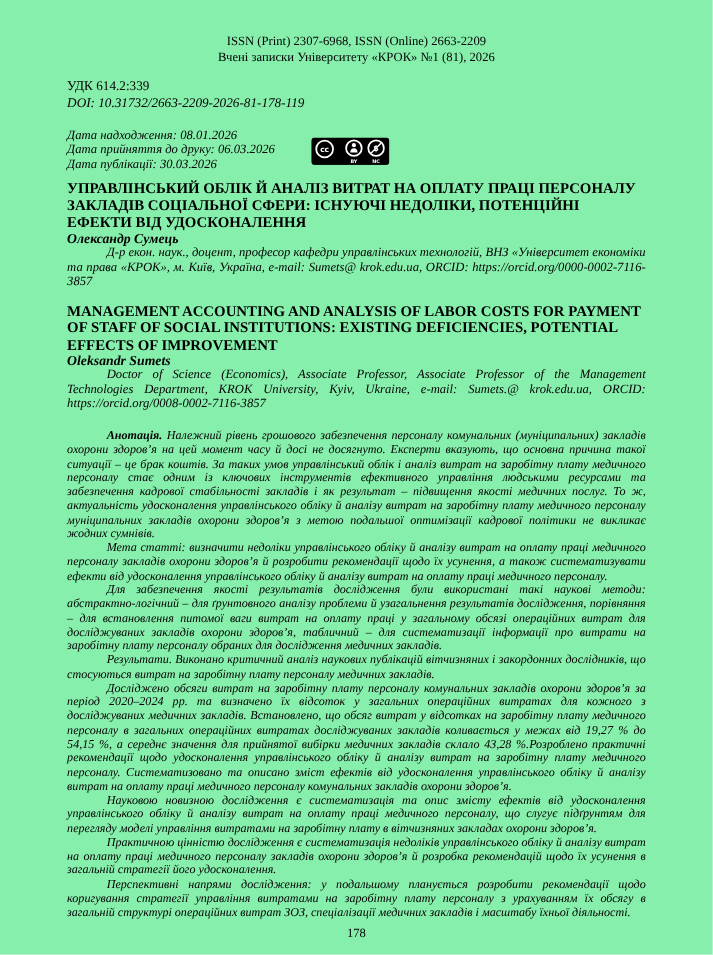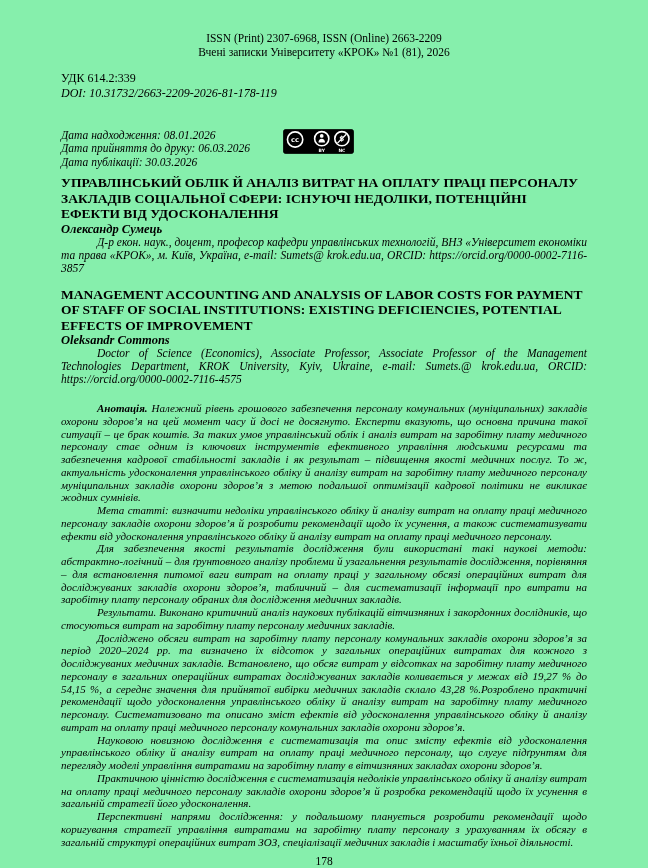--- a/index.html
+++ b/index.html
@@ -10,21 +10,21 @@
     margin:0 auto;
     padding:31px 61px 0 61px;
     background:#86efac;
     color:#000;
     font-family:"Liberation Serif","DejaVu Serif",serif;
     overflow:hidden;
   }
   .journal-header { text-align:center; font-size:11.5px; line-height:14px; }
   .meta-block { margin-top:12px; font-size:12px; line-height:15px; }
   .doi-line { font-style:italic; }
-  .dates-license-row { display:flex; margin-top:28px; }
+  .dates-license-row { display:flex; margin-top:16px;align-items:center; }
   .dates-col { width:222px; flex:0 0 222px; font-style:italic; font-size:11.5px; line-height:13.4px; }
   .license-col { flex:1; }
   .cc-badge { display:block; }
   .license-text { font-size:11.5px; line-height:15px; margin-top:3px; max-width:305px; }
   .license-link { text-decoration:underline; cursor:pointer; }
   .title-main { margin-top:6px; font-weight:bold; font-size:13.5px; line-height:15.5px; }
   .title-en-block { margin-top:12px; }
   .author-line { font-weight:bold; font-style:italic; font-size:12.5px; line-height:14px; }
   .affil-line { font-style:italic; font-size:11.5px; line-height:13px; text-align:justify; text-indent:36px; }
   .abstract-section { margin-top:16px; font-style:italic; font-size:11px; line-height:12.75px; text-align:justify; }
@@ -68,22 +68,22 @@
         <text x="73" y="29" fill="#ffffff" font-family="'DejaVu Sans',sans-serif" font-size="5.5" font-weight="bold" text-anchor="middle">NC</text>
       </svg>
     </div>
   </div>
 
   <div class="title-main">УПРАВЛІНСЬКИЙ ОБЛІК Й АНАЛІЗ ВИТРАТ НА ОПЛАТУ ПРАЦІ ПЕРСОНАЛУ ЗАКЛАДІВ СОЦІАЛЬНОЇ СФЕРИ: ІСНУЮЧІ НЕДОЛІКИ, ПОТЕНЦІЙНІ ЕФЕКТИ ВІД УДОСКОНАЛЕННЯ</div>
   <div class="author-line">Олександр Сумець</div>
   <div class="affil-line">Д-р екон. наук., доцент, професор кафедри управлінських технологій, ВНЗ «Університет економіки та права «КРОК», м. Київ, Україна, e-mail: Sumets@ krok.edu.ua, ORCID: https://orcid.org/0000-0002-7116-3857</div>
 
   <div class="title-main title-en-block">MANAGEMENT ACCOUNTING AND ANALYSIS OF LABOR COSTS FOR PAYMENT OF STAFF OF SOCIAL INSTITUTIONS: EXISTING DEFICIENCIES, POTENTIAL EFFECTS OF IMPROVEMENT</div>
-  <div class="author-line">Oleksandr Commons</div>
-  <div class="affil-line">Doctor of Science (Economics), Associate Professor, Associate Professor of the Management Technologies Department, KROK University, Kyiv, Ukraine, e-mail: Sumets.@ krok.edu.ua, ORCID: https://orcid.org/0000-0002-7116-4575</div>
+  <div class="author-line">Oleksandr Sumets</div>
+  <div class="affil-line">Doctor of Science (Economics), Associate Professor, Associate Professor of the Management Technologies Department, KROK University, Kyiv, Ukraine, e-mail: Sumets.@ krok.edu.ua, ORCID: https://orcid.org/0008-0002-7116-3857</div>
 
   <div class="abstract-section">
       <p><b>Анотація. </b>Належний рівень грошового забезпечення персоналу комунальних (муніципальних) закладів охорони здоров’я на цей момент часу й досі не досягнуто. Експерти вказують, що основна причина такої ситуації – це брак коштів. За таких умов управлінський облік і аналіз витрат на заробітну плату медичного персоналу стає одним із ключових інструментів ефективного управління людськими ресурсами та забезпечення кадрової стабільності закладів і як результат – підвищення якості медичних послуг. То ж, актуальність удосконалення управлінського обліку й аналізу витрат на заробітну плату медичного персоналу муніципальних закладів охорони здоров’я з метою подальшої оптимізації кадрової політики не викликає жодних сумнівів.</p>
       <p>Мета статті: визначити недоліки управлінського обліку й аналізу витрат на оплату праці медичного персоналу закладів охорони здоров’я й розробити рекомендації щодо їх усунення, а також систематизувати ефекти від удосконалення управлінського обліку й аналізу витрат на оплату праці медичного персоналу.</p>
       <p>Для забезпечення якості результатів дослідження були використані такі наукові методи: абстрактно-логічний – для ґрунтовного аналізу проблеми й узагальнення результатів дослідження, порівняння – для встановлення питомої ваги витрат на оплату праці у загальному обсязі операційних витрат для досліджуваних закладів охорони здоров’я, табличний – для систематизації інформації про витрати на заробітну плату персоналу обраних для дослідження медичних закладів.</p>
       <p>Результати. Виконано критичний аналіз наукових публікацій вітчизняних і закордонних дослідників, що стосуються витрат на заробітну плату персоналу медичних закладів.</p>
       <p>Досліджено обсяги витрат на заробітну плату персоналу комунальних закладів охорони здоров’я за період 2020–2024 рр. та визначено їх відсоток у загальних операційних витратах для кожного з досліджуваних медичних закладів. Встановлено, що обсяг витрат у відсотках на заробітну плату медичного персоналу в загальних операційних витратах досліджуваних закладів коливається у межах від 19,27 % до 54,15 %, а середнє значення для прийнятої вибірки медичних закладів склало 43,28 %.Розроблено практичні рекомендації щодо удосконалення управлінського обліку й аналізу витрат на заробітну плату медичного персоналу. Систематизовано та описано зміст ефектів від удосконалення управлінського обліку й аналізу витрат на оплату праці медичного персоналу комунальних закладів охорони здоров’я.</p>
       <p>Науковою новизною дослідження є систематизація та опис змісту ефектів від удосконалення управлінського обліку й аналізу витрат на оплату праці медичного персоналу, що слугує підґрунтям для перегляду моделі управління витратами на заробітну плату в вітчизняних закладах охорони здоров’я.</p>
       <p>Практичною цінністю дослідження є систематизація недоліків управлінського обліку й аналізу витрат на оплату праці медичного персоналу закладів охорони здоров’я й розробка рекомендацій щодо їх усунення в загальній стратегії його удосконалення.</p>
       <p>Перспективні напрями дослідження: у подальшому планується розробити рекомендації щодо коригування стратегії управління витратами на заробітну плату персоналу з урахуванням їх обсягу в загальній структурі операційних витрат ЗОЗ, спеціалізації медичних закладів і масштабу їхньої діяльності.</p>

